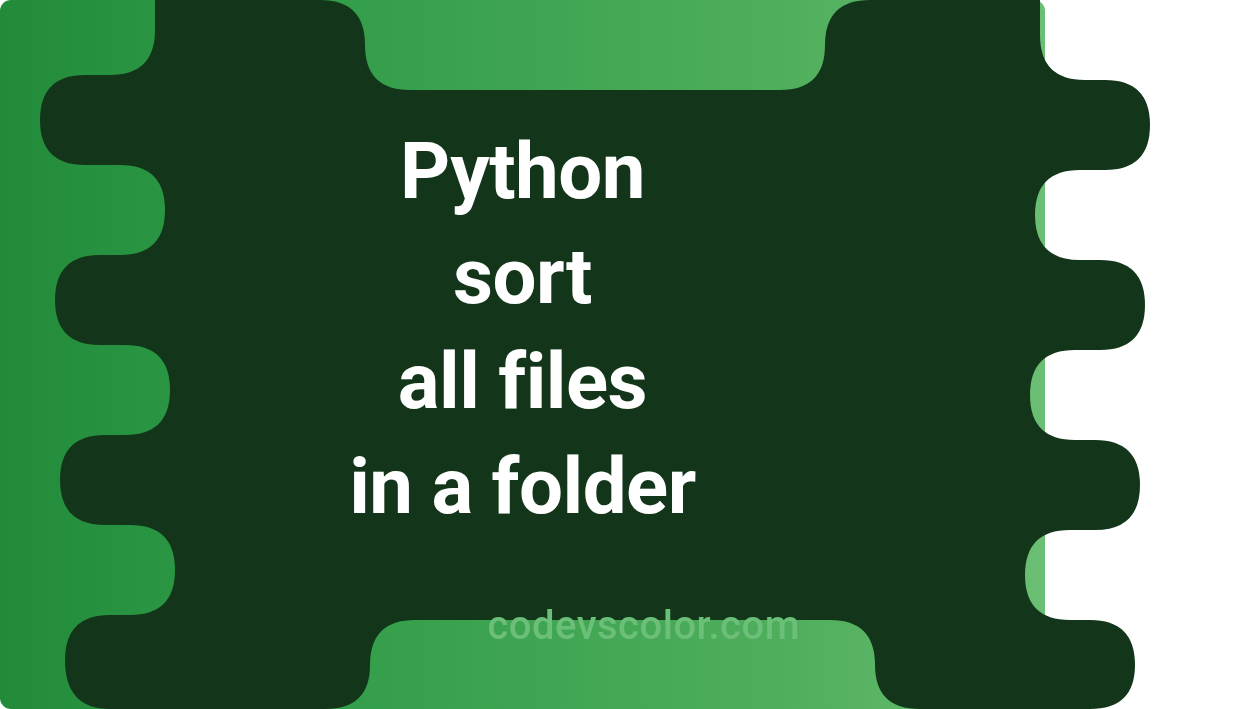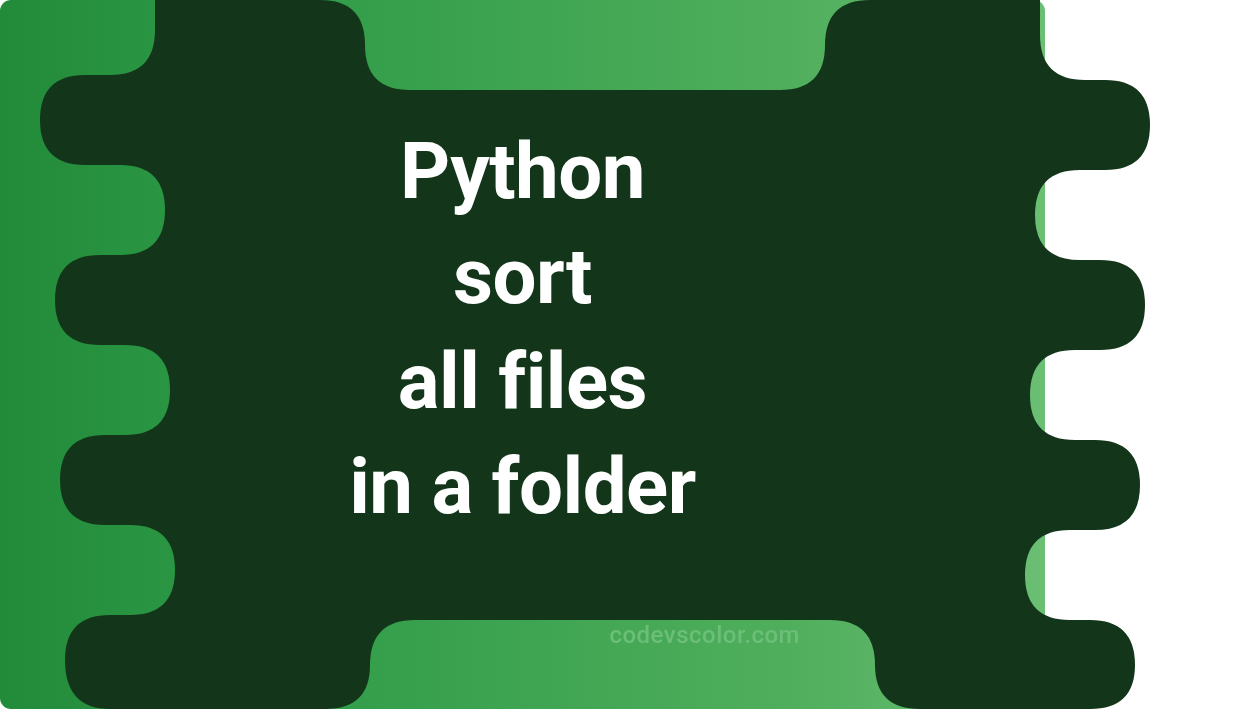--- a/index.html
+++ b/index.html
@@ -43,21 +43,21 @@
     line-height: 1.35;
     white-space: pre-line;
     letter-spacing: -0.5px;
   }
   
   .credit {
     position: absolute;
     right: 245px;
     bottom: 60px;
     color: #6BBF78;
-    font-size: 24px;
+    font-size: 40px;
     font-weight: 500;
     letter-spacing: 0.5px;
   }
 </style>
 </head>
 <body>
 
 <div class="banner">
 
   <svg class="blob" viewBox="0 0 1260 709" preserveAspectRatio="none">

